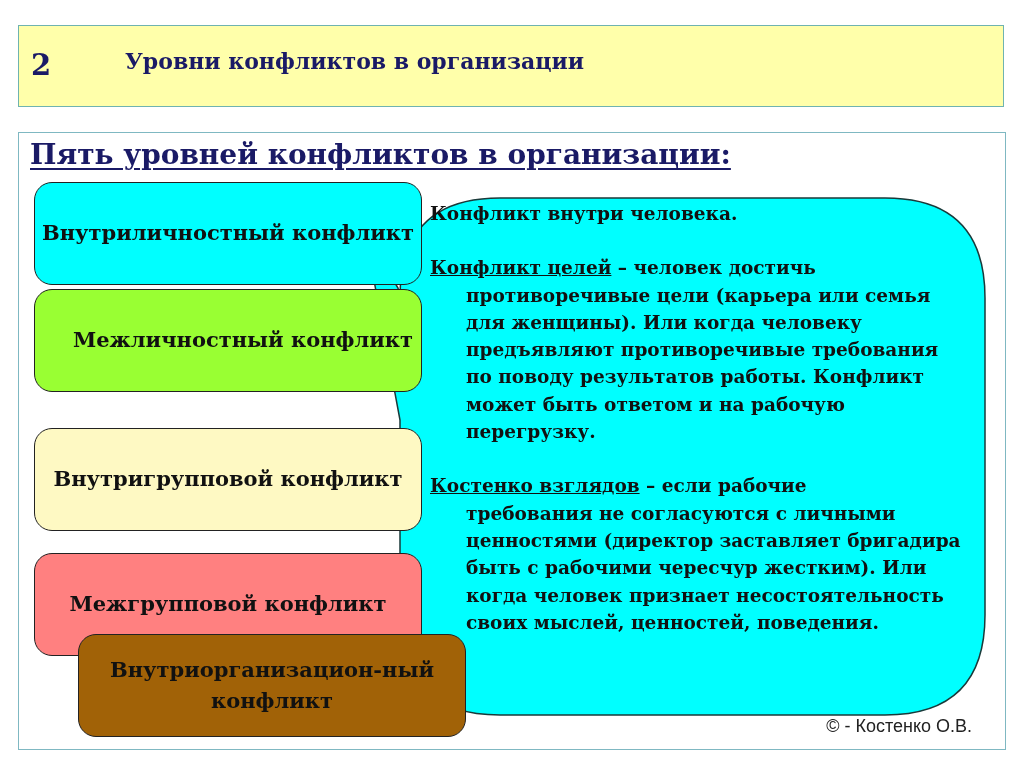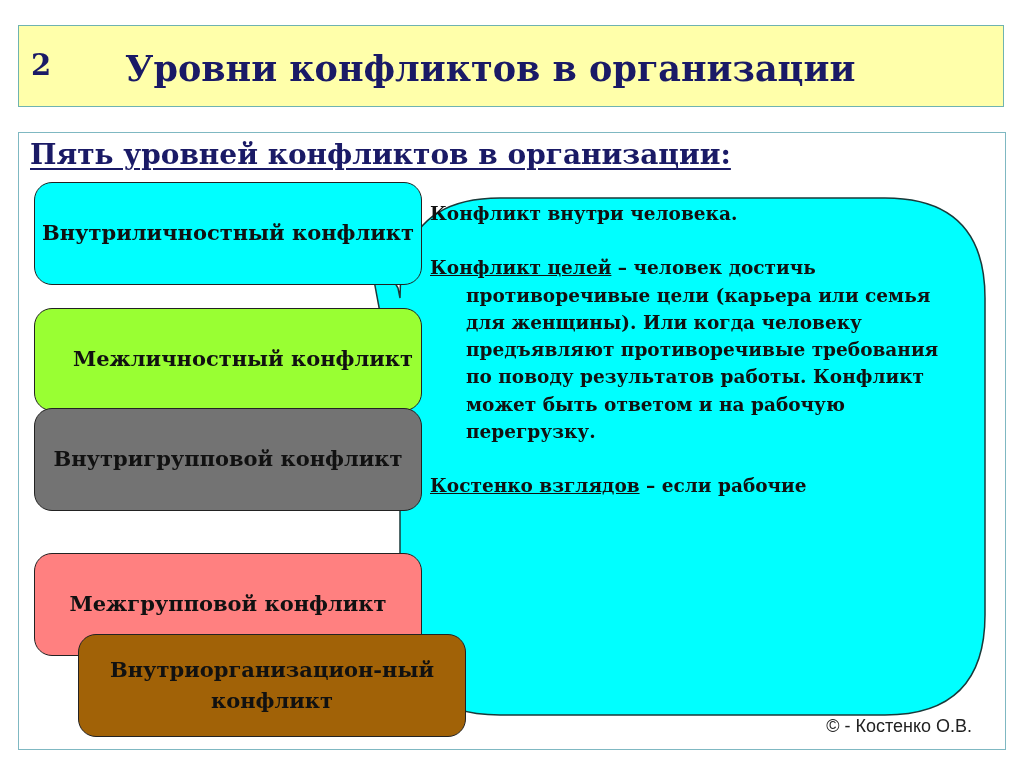--- a/index.html
+++ b/index.html
@@ -1,21 +1,21 @@
 <!DOCTYPE html>
 <html><head>
 <meta charset="utf-8">
 <style>
   html, body { margin:0; padding:0; }
   body { width:1024px; height:767px; background:#ffffff; position:relative; overflow:hidden;
          font-family:"DejaVu Serif", serif; }
   .title-box { position:absolute; left:18px; top:25px; width:986px; height:82px;
                background:#FFFFAA; border:1px solid #6fb3b0; box-sizing:border-box; }
   .title-num { position:absolute; left:12px; top:22px; font-size:29px; font-weight:bold; color:#1a1a66; }
-  .title-text { position:absolute; left:106px; top:22px; font-size:35px; font-weight:bold; color:#1a1a66; }
+  .title-text { position:absolute; left:106px; top:22px; font-size:22px; font-weight:bold; color:#1a1a66; }
   .content-box { position:absolute; left:18px; top:132px; width:988px; height:618px;
                  background:#ffffff; border:1px solid #7fb8c2; box-sizing:border-box; }
   .subtitle { position:absolute; left:30px; top:138px; font-size:28px; font-weight:bold; color:#1a1a66;
               text-decoration:underline; text-decoration-thickness:2px; text-underline-offset:4px; }
   .level { position:absolute; left:34px; width:388px; height:103px; box-sizing:border-box;
            border:1.5px solid #222; border-radius:18px; display:flex; align-items:center; justify-content:center;
            text-align:center; font-size:21px; font-weight:bold; color:#111; line-height:1.45; padding:0 6px; }
   .callout-svg { position:absolute; left:0; top:0; }
   .callout-text { position:absolute; left:430px; top:200px; width:540px; font-size:18.5px; font-weight:bold;
                   color:#111; line-height:27.3px; }
@@ -39,35 +39,36 @@
 <div class="subtitle">Пять уровней конфликтов в организации:</div>
 
 <svg class="callout-svg" width="1024" height="767">
   <path d="M 500 198 L 885 198 Q 985 198 985 298 L 985 615 Q 985 715 885 715 L 500 715 Q 400 715 400 615
            L 400 420 L 365 232 L 398 288 L 400 298 Q 400 198 500 198 Z" fill="#00FFFF" stroke="#1a3a3a" stroke-width="1.5"></path>
 </svg>
 
 <div class="level" style="top:182px;background:#00FFFF;">
   <span>Внутриличностный конфликт</span>
 </div>
-<div class="level" style="top:308px;background:#99FF33;padding-left:36px;">
+<div class="level" style="top:289px;background:#99FF33;padding-left:36px;">
   <span>Межличностный конфликт</span>
 </div>
-<div class="level" style="top:408px;background:#737373;">
+<div class="level" style="top:428px;background:#fef9c3;">
   <span>Внутригрупповой конфликт</span>
 </div>
 <div class="level" style="top:521px;background:#FF8080;margin-top:32px;">
   <span>Межгрупповой конфликт</span>
 </div>
 <div class="level" style="top:634px;background:#a16207;margin-left:44px;">
   <span>Внутриорганизацион-ный конфликт</span>
 </div>
 
 <div class="callout-text">
   <p>Конфликт внутри человека.</p>
   <div class="gap"></div>
   <p><span class="u">Конфликт целей</span><span> – человек достичь</span></p>
   <p class="indent">противоречивые цели (карьера или семья для женщины). Или когда человеку предъявляют противоречивые требования по поводу результатов работы. Конфликт может быть ответом и на рабочую перегрузку.</p>
   <div class="gap"></div>
   <p><span class="u">Костенко взглядов</span><span> – если рабочие</span></p>
+  <p class="indent">требования не согласуются с личными ценностями (директор заставляет бригадира быть с рабочими чересчур жестким). Или когда человек признает несостоятельность своих мыслей, ценностей, поведения.</p>
 </div>
 
 <div class="footer">© - Костенко О.В.</div>
 
 </body></html>

